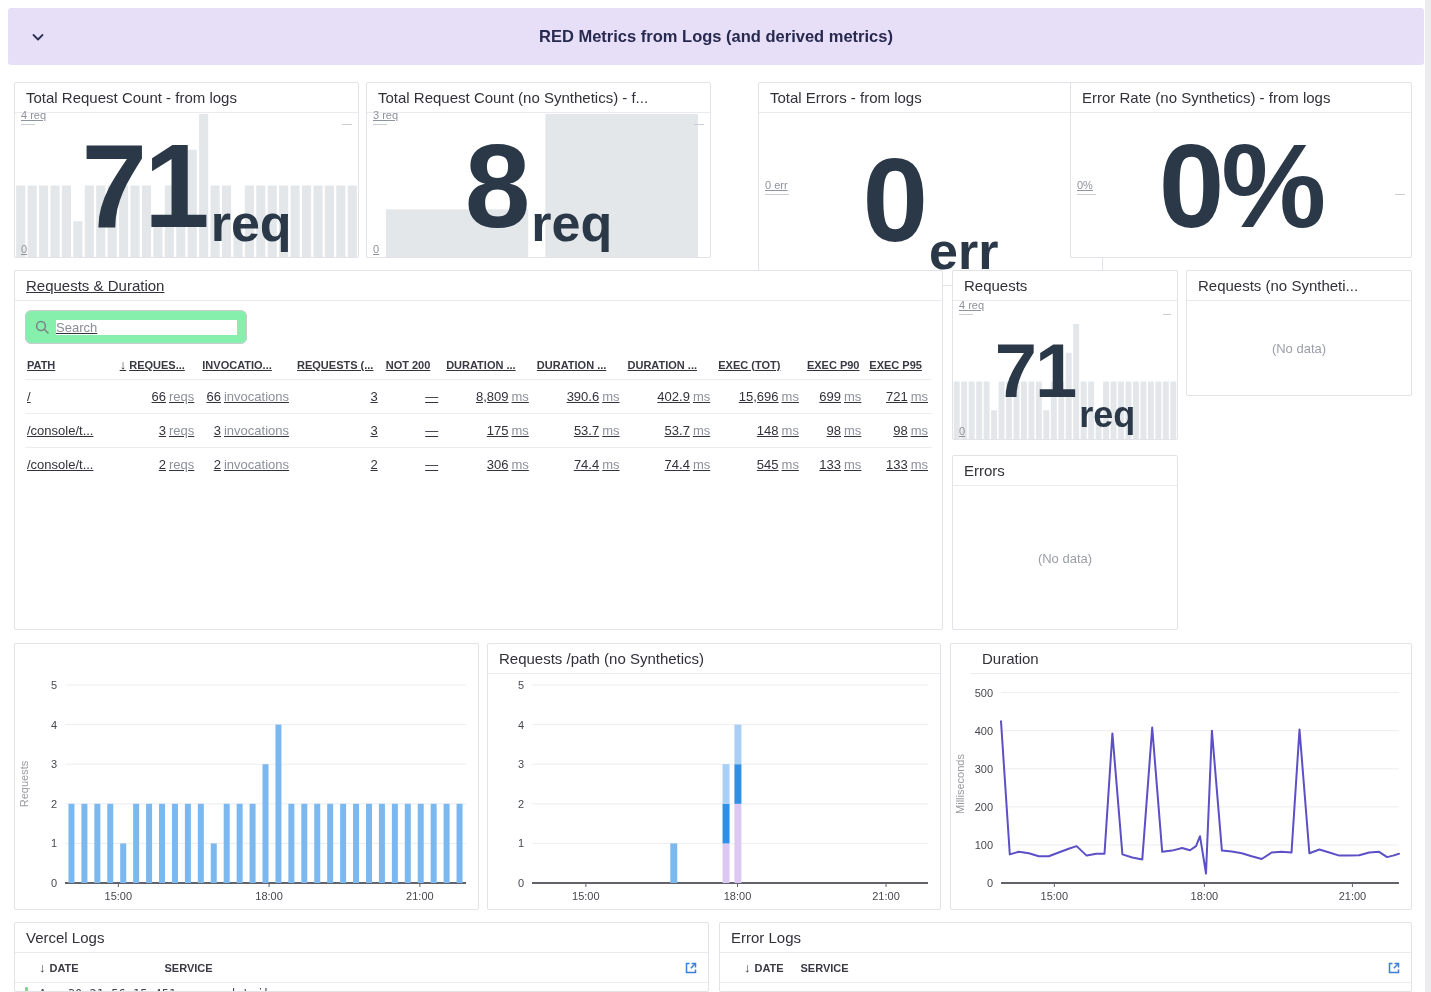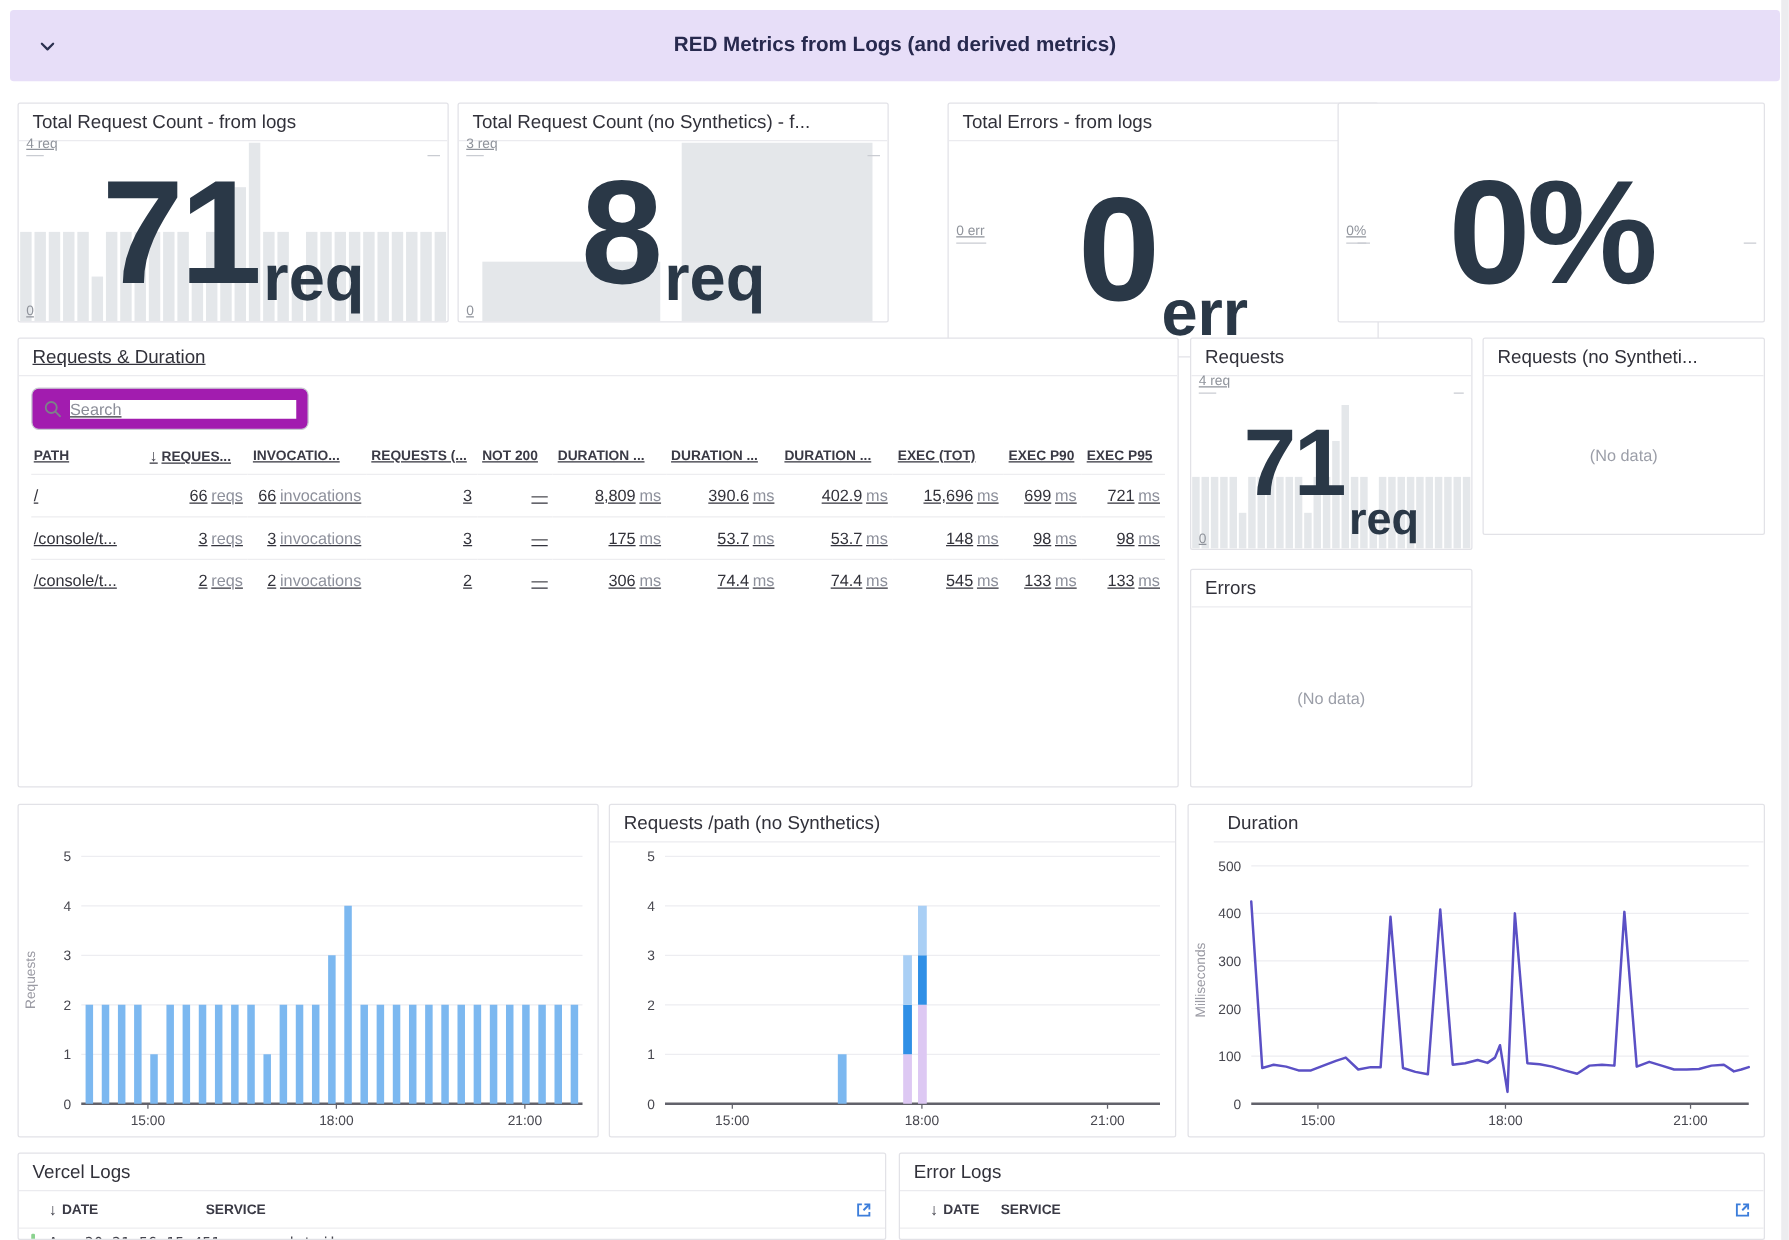--- a/index.html
+++ b/index.html
@@ -30,21 +30,21 @@
   .axis-label { position:absolute; font-size:11px; color:#8f939b; z-index:1;text-decoration:underline; }
   .axis-tick { position:absolute; background:#c9ccd2; z-index:1; }
   .small-value .num { font-size:76px; letter-spacing:-2px; }
   .small-value .unit { font-size:36px; margin-bottom:6px; }
 
   .no-data { position:absolute; inset:0; display:flex; align-items:center; justify-content:center;
     font-size:13px; color:#9b9ea8; }
 
   
   .search-box { margin:9px 10px 6px 10px; width:222px; height:30px; border:1px solid #c9cad2;
-    border-radius:6px; display:flex; align-items:center; padding:16px 9px; background:#a21caf; }
+    border-radius:6px; display:flex; align-items:center; padding:16px 9px; background:#86efac; }
   .search-box input { border:none; outline:none; font-size:13px; color:#33333d; width:100%;
     margin-left:7px; font-family:"Liberation Sans", sans-serif; }
   .search-box input::placeholder { color:#8b8d98; }
   table.req-table { width:calc(100% - 20px); margin:2px 10px 0 10px; border-collapse:collapse; table-layout:fixed; }
   .req-table th { font-size:11px; font-weight:bold; color:#3a3a45; text-align:left; padding:7px 4px;
     white-space:nowrap; overflow:hidden; }
   .req-table th:first-child { text-align:left; padding-left:2px; }
   .req-table td { font-size:13px; color:#32323a; text-align:right; padding:9px 4px;
     border-top:1px solid #ededf0; white-space:nowrap; overflow:hidden; }
   .req-table td:first-child { text-align:left; padding-left:2px; }
@@ -152,20 +152,21 @@
     <div class="axis-tick" style="left:6px; top:80px; width:24px; height:1px;"></div>
     <div class="axis-tick" style="right:6px; top:80px; width:10px; height:1px;"></div>
     <div class="stat-value">
       <span class="num">0</span>
         <span class="unit">err</span>
     </div>
   </div>
 </div>
 
 <div class="panel" style="left:1070px; top:82px; width:342px; height:176px;">
+  <div class="panel-title">Error Rate (no Synthetics) - from logs</div>
   <div class="stat-body">
     <span class="axis-label" style="left:6px; top:65px;">0%</span>
     <div class="axis-tick" style="left:6px; top:80px; width:16px; height:1px;"></div>
     <div class="axis-tick" style="right:6px; top:80px; width:10px; height:1px;"></div>
     <div class="stat-value">
       <span class="num">0%</span>
     </div>
   </div>
 </div>
 
@@ -292,21 +293,21 @@
     <div class="axis-tick" style="left:6px; top:12px; width:14px; height:1px;"></div>
     <div class="axis-tick" style="right:6px; top:12px; width:8px; height:1px;"></div>
     <span class="axis-label" style="left:6px; bottom:2px;">0</span>
     <div class="stat-value small-value">
       <span class="num">71</span>
         <span class="unit">req</span>
     </div>
   </div>
 </div>
 
-<div class="panel" style="left:1186px; top:270px; width:226px; height:158px;">
+<div class="panel" style="left:1186px; top:270px; width:226px; height:126px;">
   <div class="panel-title">Requests (no Syntheti...</div>
   <div class="panel-body">
     <div class="no-data">(No data)</div>
   </div>
 </div>
 
 <div class="panel" style="left:952px; top:455px; width:226px; height:175px;">
   <div class="panel-title">Errors</div>
   <div class="panel-body">
     <div class="no-data">(No data)</div>

